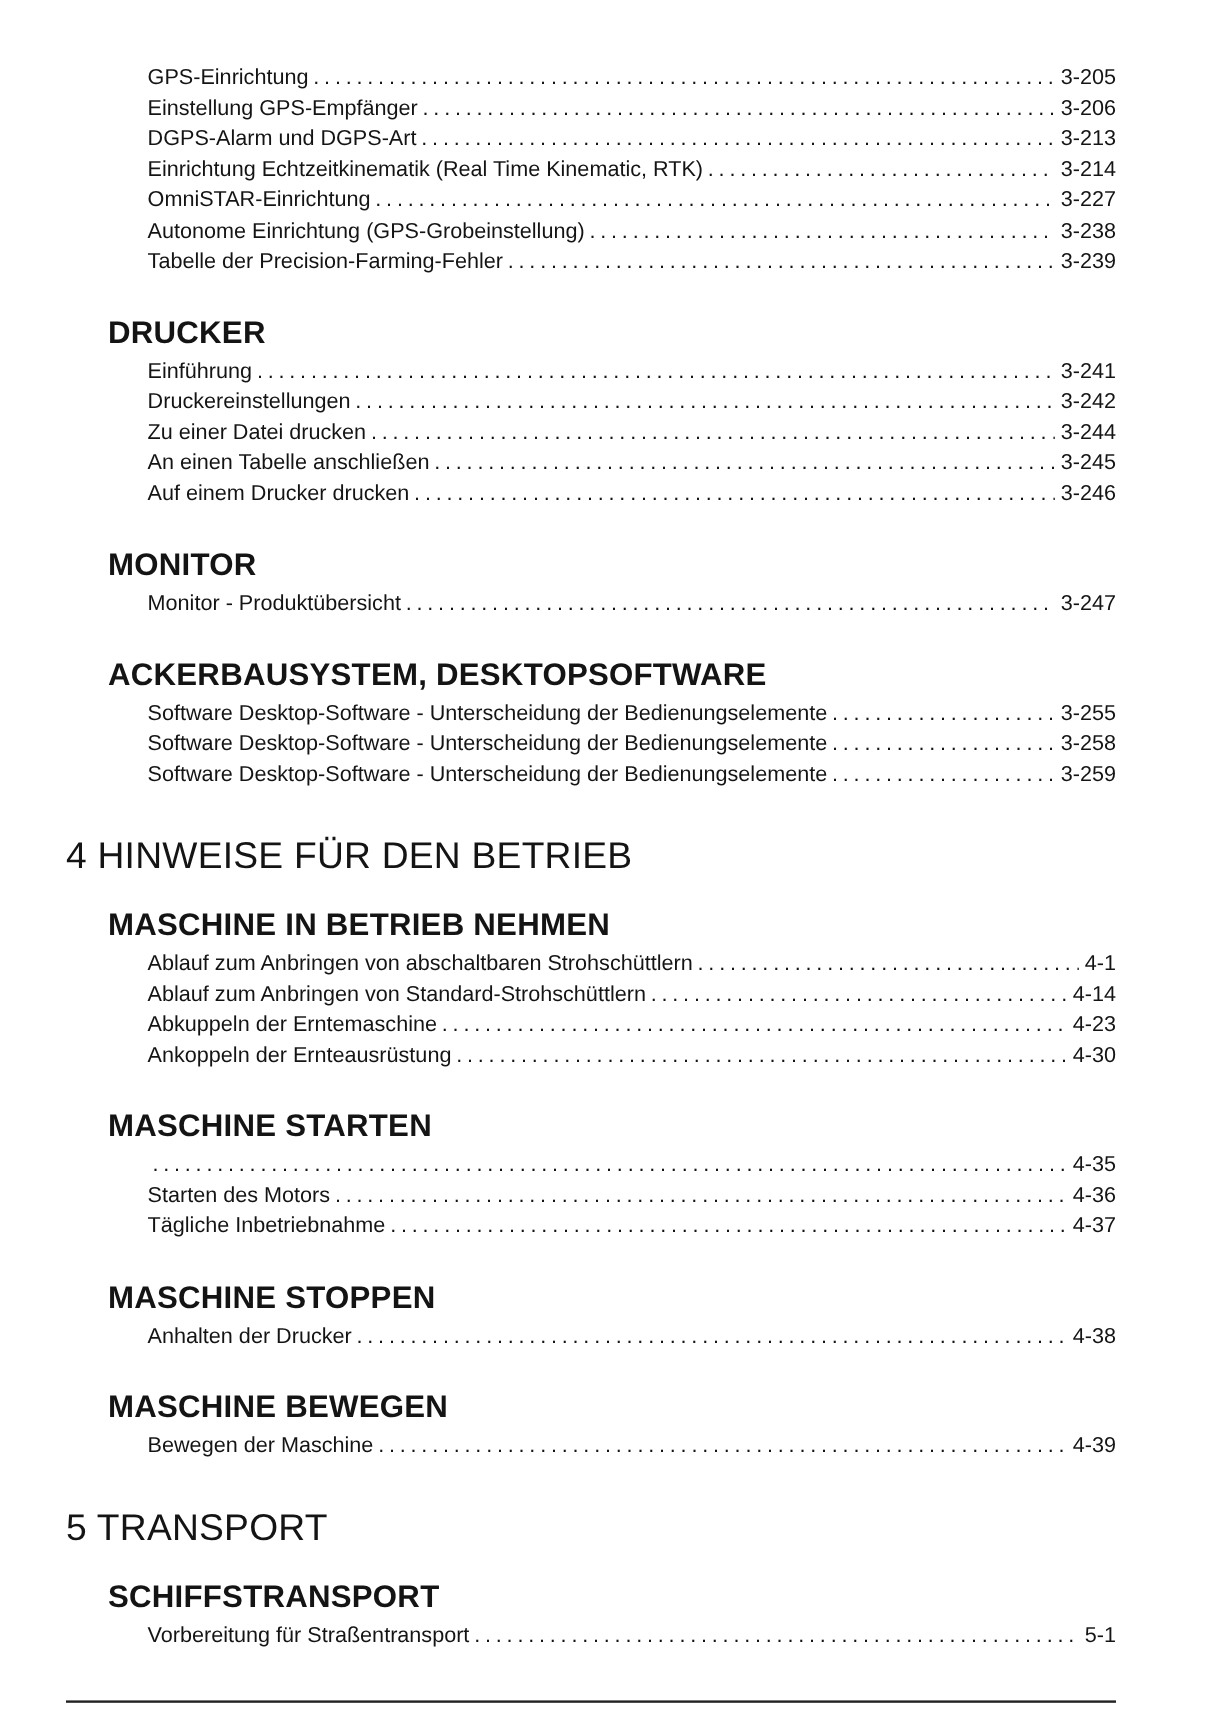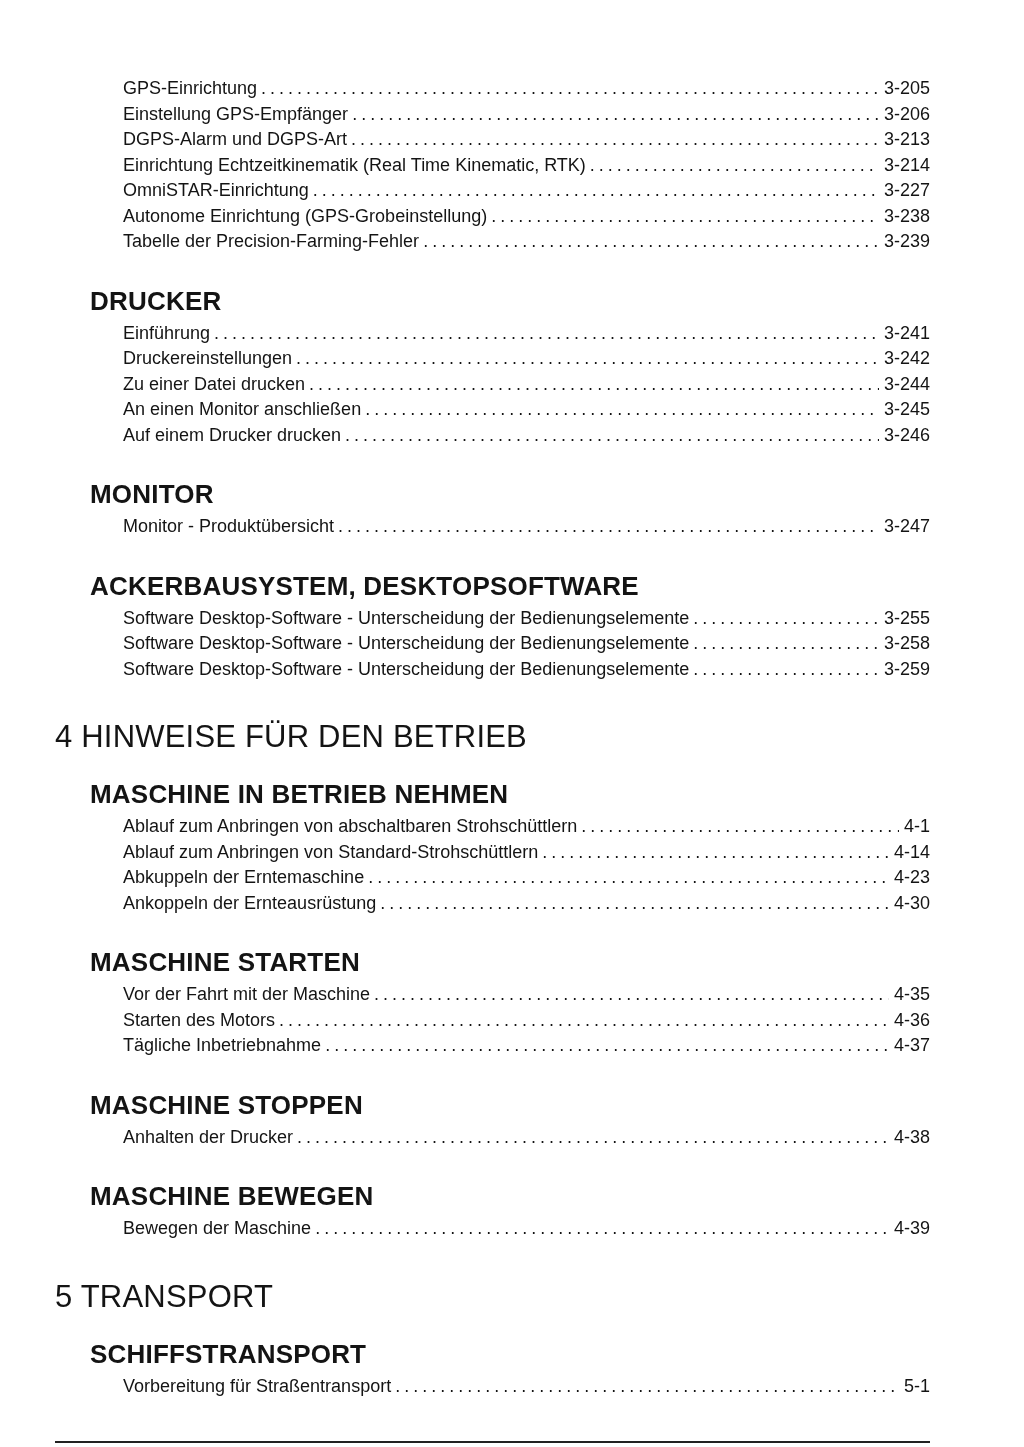--- a/index.html
+++ b/index.html
@@ -6,21 +6,21 @@
   html, body { margin: 0; padding: 0; }
   body {
     width: 1024px;
     height: 1447px;
     background: #ffffff;
     color: #141414;
     font-family: "Liberation Sans", "DejaVu Sans", sans-serif;
     overflow: hidden;
   }
   .page {
-    padding: 76px 94px 0 55px; 
+    padding: 52px 94px 0 55px; 
   }
   .block { margin: 0; }
   .block.section { margin-top: 0; }
   .section-title {
     font-size: 26px;
     line-height: 32px;
     font-weight: 700;
     margin: 30px 0 4px 35px;
     letter-spacing: 0.2px;
     white-space: nowrap;
@@ -115,21 +115,21 @@
           <span class="toc-label">Druckereinstellungen</span>
           <span class="leader"></span>
           <span class="toc-page">3-242</span>
         </div>
         <div class="toc-row">
           <span class="toc-label">Zu einer Datei drucken</span>
           <span class="leader"></span>
           <span class="toc-page">3-244</span>
         </div>
         <div class="toc-row">
-          <span class="toc-label">An einen Monitor anschließen</span>
+          <span class="toc-label">An einen Tabelle anschließen</span>
           <span class="leader"></span>
           <span class="toc-page">3-245</span>
         </div>
         <div class="toc-row">
           <span class="toc-label">Auf einem Drucker drucken</span>
           <span class="leader"></span>
           <span class="toc-page">3-246</span>
         </div>
       </div>
       <div class="block section">
@@ -180,21 +180,20 @@
         </div>
         <div class="toc-row">
           <span class="toc-label">Ankoppeln der Ernteausrüstung</span>
           <span class="leader"></span>
           <span class="toc-page">4-30</span>
         </div>
       </div>
       <div class="block section">
         <div class="section-title">MASCHINE STARTEN</div>
         <div class="toc-row">
-          <span class="toc-label">Vor der Fahrt mit der Maschine</span>
           <span class="leader"></span>
           <span class="toc-page">4-35</span>
         </div>
         <div class="toc-row">
           <span class="toc-label">Starten des Motors</span>
           <span class="leader"></span>
           <span class="toc-page">4-36</span>
         </div>
         <div class="toc-row">
           <span class="toc-label">Tägliche Inbetriebnahme</span>

